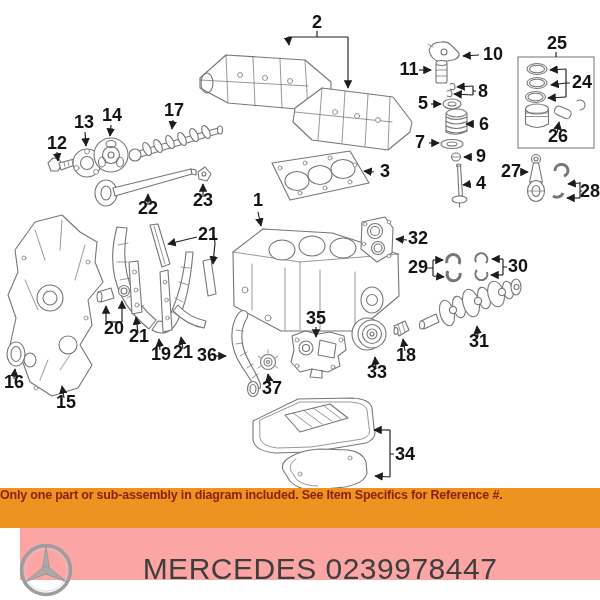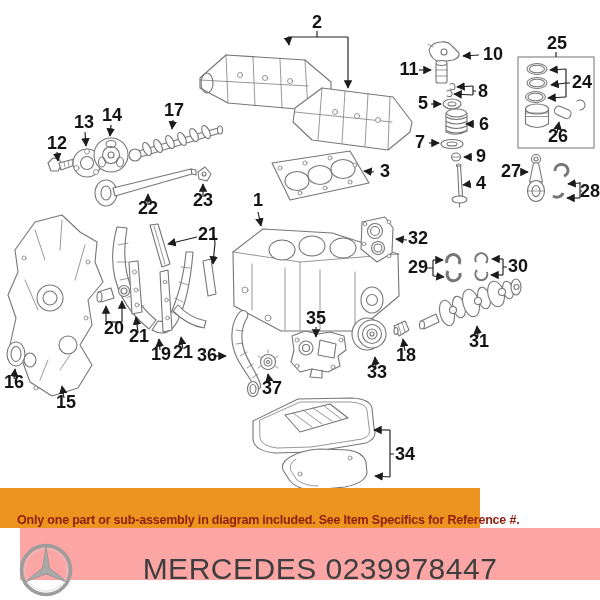--- a/index.html
+++ b/index.html
@@ -6,22 +6,22 @@
   .screen{position:relative;width:600px;height:600px;background:#ffffff;overflow:hidden;
           font-family:"Liberation Sans",sans-serif;}
   
   svg text.plabel{font-family:"Liberation Sans","DejaVu Sans",sans-serif;font-weight:bold;
                   font-size:18px;fill:#141414;text-anchor:middle;}
   .art{fill:#ffffff;stroke:#767676;stroke-width:1.1;stroke-linejoin:round;stroke-linecap:round;}
   .nf{fill:none;}
   .thin{stroke-width:.75;}
   .ldr{stroke:#1f1f1f;stroke-width:1.15;fill:none;}
   
-  .banner{position:absolute;left:0;top:488px;width:480px;height:40px;box-sizing:border-box;
-          display:flex;flex-direction:column;justify-content:flex-end;padding-left:17px;
+  .banner{position:absolute;left:0;top:488px;width:600px;height:40px;box-sizing:border-box;
+          display:flex;flex-direction:column;justify-content:space-between;
           font-weight:bold;font-size:12.5px;line-height:15px;letter-spacing:-.2px;white-space:nowrap;}
   
   .footer{position:absolute;left:0;top:528px;width:600px;height:52px;background:#fca5a5;margin-left:20px;}
   .logo{position:absolute;left:-2px;top:14px;width:56px;height:56px;}
   .caption{position:absolute;left:0;right:0;top:24px;text-align:center;
            font-size:30px;color:#3e3e3e;letter-spacing:.5px;}
 </style>
 </head>
 <body>
 

